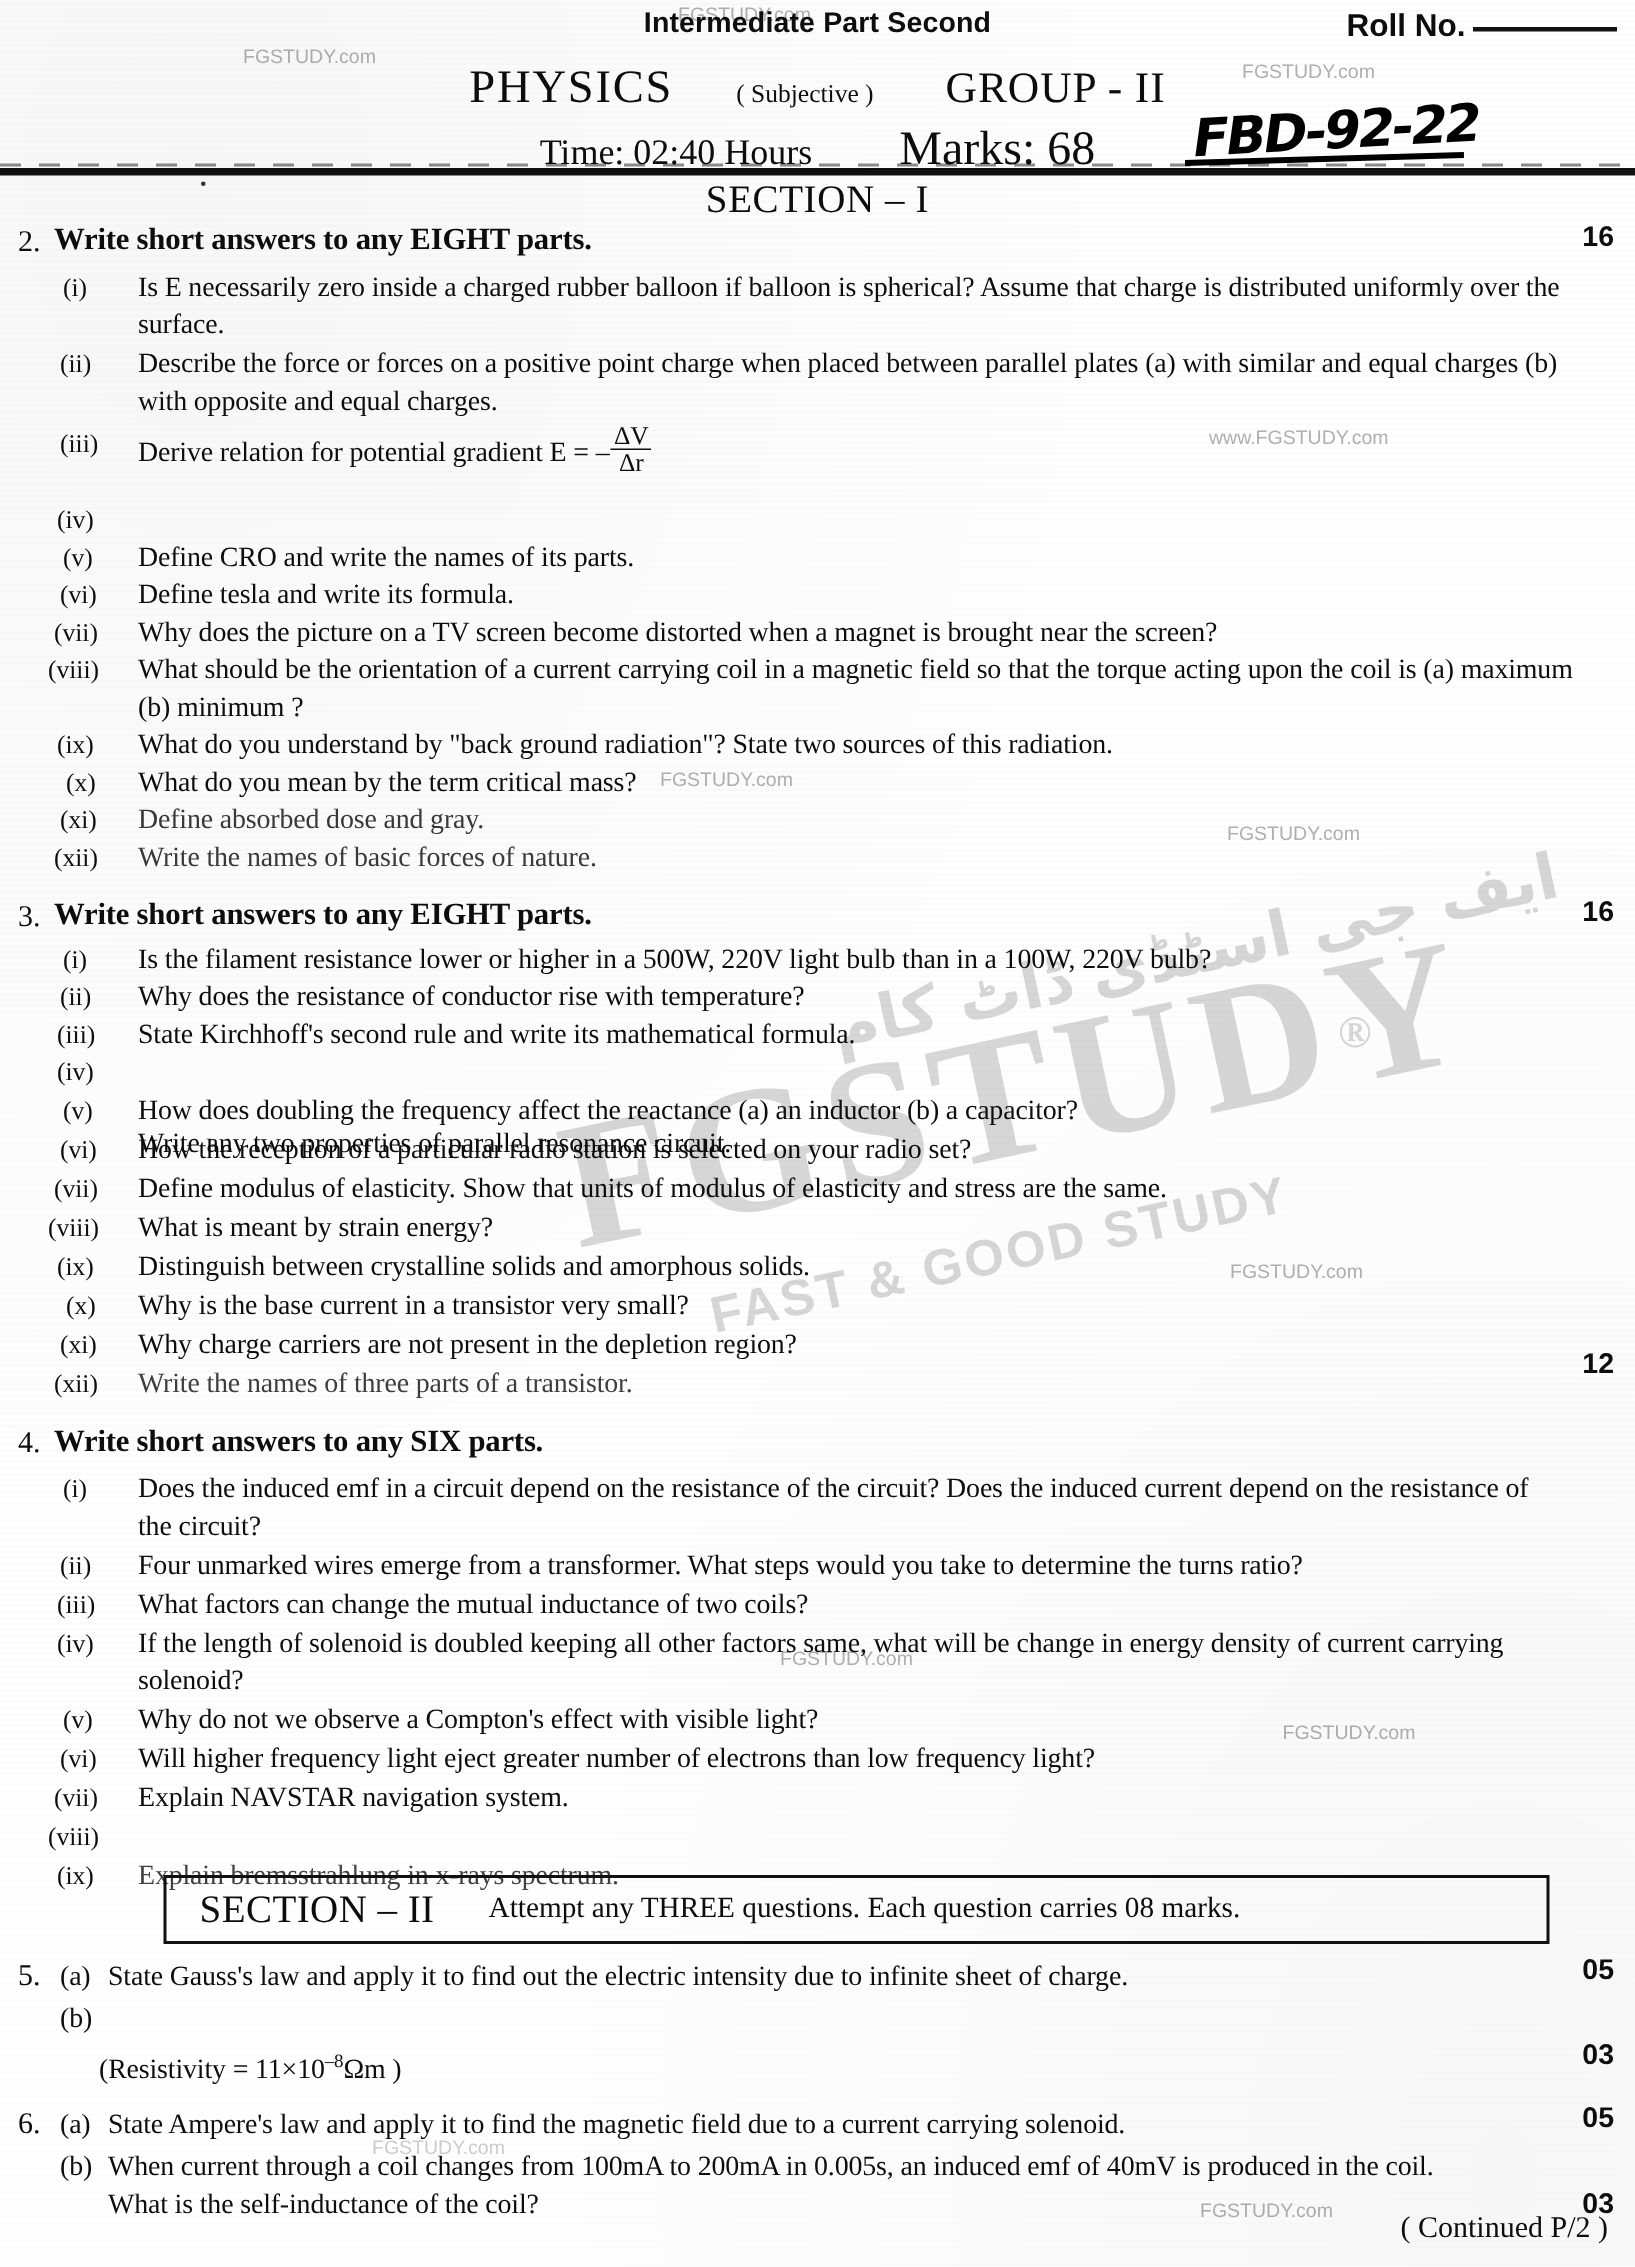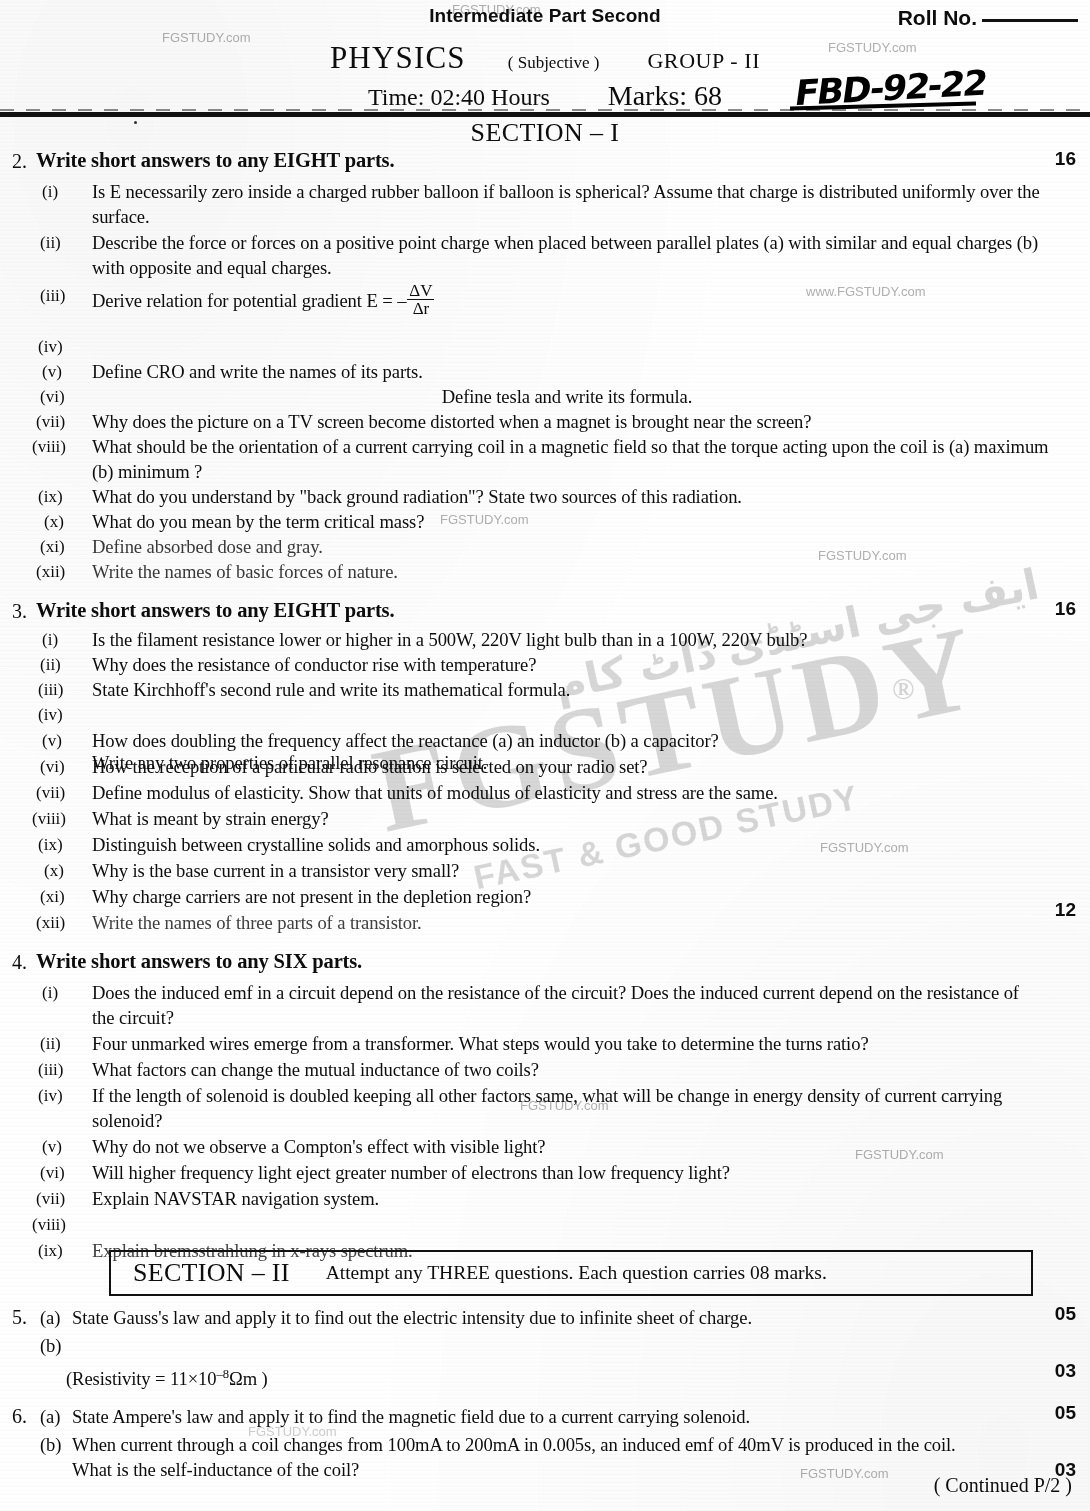--- a/index.html
+++ b/index.html
@@ -36,25 +36,25 @@
     font-family:"Liberation Sans","DejaVu Sans",sans-serif;
     font-weight:bold;font-size:19px;letter-spacing:.1px;}
   .rollno{position:absolute;right:12px;top:6px;font-size:21px;font-weight:bold;
     font-family:"Liberation Sans","DejaVu Sans",sans-serif;}
   .rollno .rule{display:inline-block;width:96px;border-bottom:3px solid #111;
     vertical-align:3px;margin-left:5px;}
 
   .hdr-line2{position:absolute;left:0;top:40px;width:1090px;text-align:center;}
   .hdr-line2 .subject{font-size:31px;letter-spacing:1.2px;}
   .hdr-line2 .subjective{font-size:17px;margin-left:42px;}
-  .hdr-line2 .group{font-size:22px;margin-left:48px;letter-spacing:.6px;}
+  .hdr-line2 .group{font-size:29px;margin-left:48px;letter-spacing:.6px;}
 
   .hdr-line3{position:absolute;left:0;top:80px;width:1090px;text-align:center;}
   .hdr-line3 .time{font-size:24px;}
-  .hdr-line3 .marks{font-size:28px;margin-left:58px;}
+  .hdr-line3 .marks{font-size:32px;margin-left:58px;}
   .handwrite{
     position:absolute;left:796px;top:68px;
     font-family:"DejaVu Sans",sans-serif;font-weight:bold;
     font-size:35px;color:#000;letter-spacing:-2px;
     transform:skewX(-11deg) rotate(-3.2deg);
   }
   .handwrite-underline{
     position:absolute;left:790px;top:104px;width:186px;height:4px;background:#000;
     transform:rotate(-1.6deg);
   }
@@ -155,21 +155,21 @@
       <span>E = –</span><span class="frac"><span class="num">ΔV</span><span class="den">Δr</span></span>
     </span>
   </div>
 
   <div class="rn" style="left:38px;top:337px;">(iv)</div>
 
   <div class="rn" style="left:42px;top:362px;">(v)</div>
   <div class="part" style="left:92px;top:360px;width:950px;">Define CRO and write the names of its parts.</div>
 
   <div class="rn" style="left:40px;top:387px;">(vi)</div>
-  <div class="part" style="left:92px;top:385px;width:950px;text-align:center;">Define tesla and write its formula.</div>
+  <div class="part" style="left:92px;top:385px;width:950px;">Define tesla and write its formula.</div>
 
   <div class="rn" style="left:36px;top:412px;">(vii)</div>
   <div class="part" style="left:92px;top:410px;width:950px;">Why does the picture on a TV screen become distorted when a magnet is brought near the screen?</div>
 
   <div class="rn" style="left:32px;top:437px;">(viii)</div>
   <div class="part" style="left:92px;top:435px;width:958px;">What should be the orientation of a current carrying coil in a magnetic field so that the torque acting upon the coil is (a) maximum   (b) minimum ?</div>
 
   <div class="rn" style="left:38px;top:487px;">(ix)</div>
   <div class="part" style="left:92px;top:485px;width:950px;">What do you understand by "back ground radiation"?  State two sources of this radiation.</div>
 

